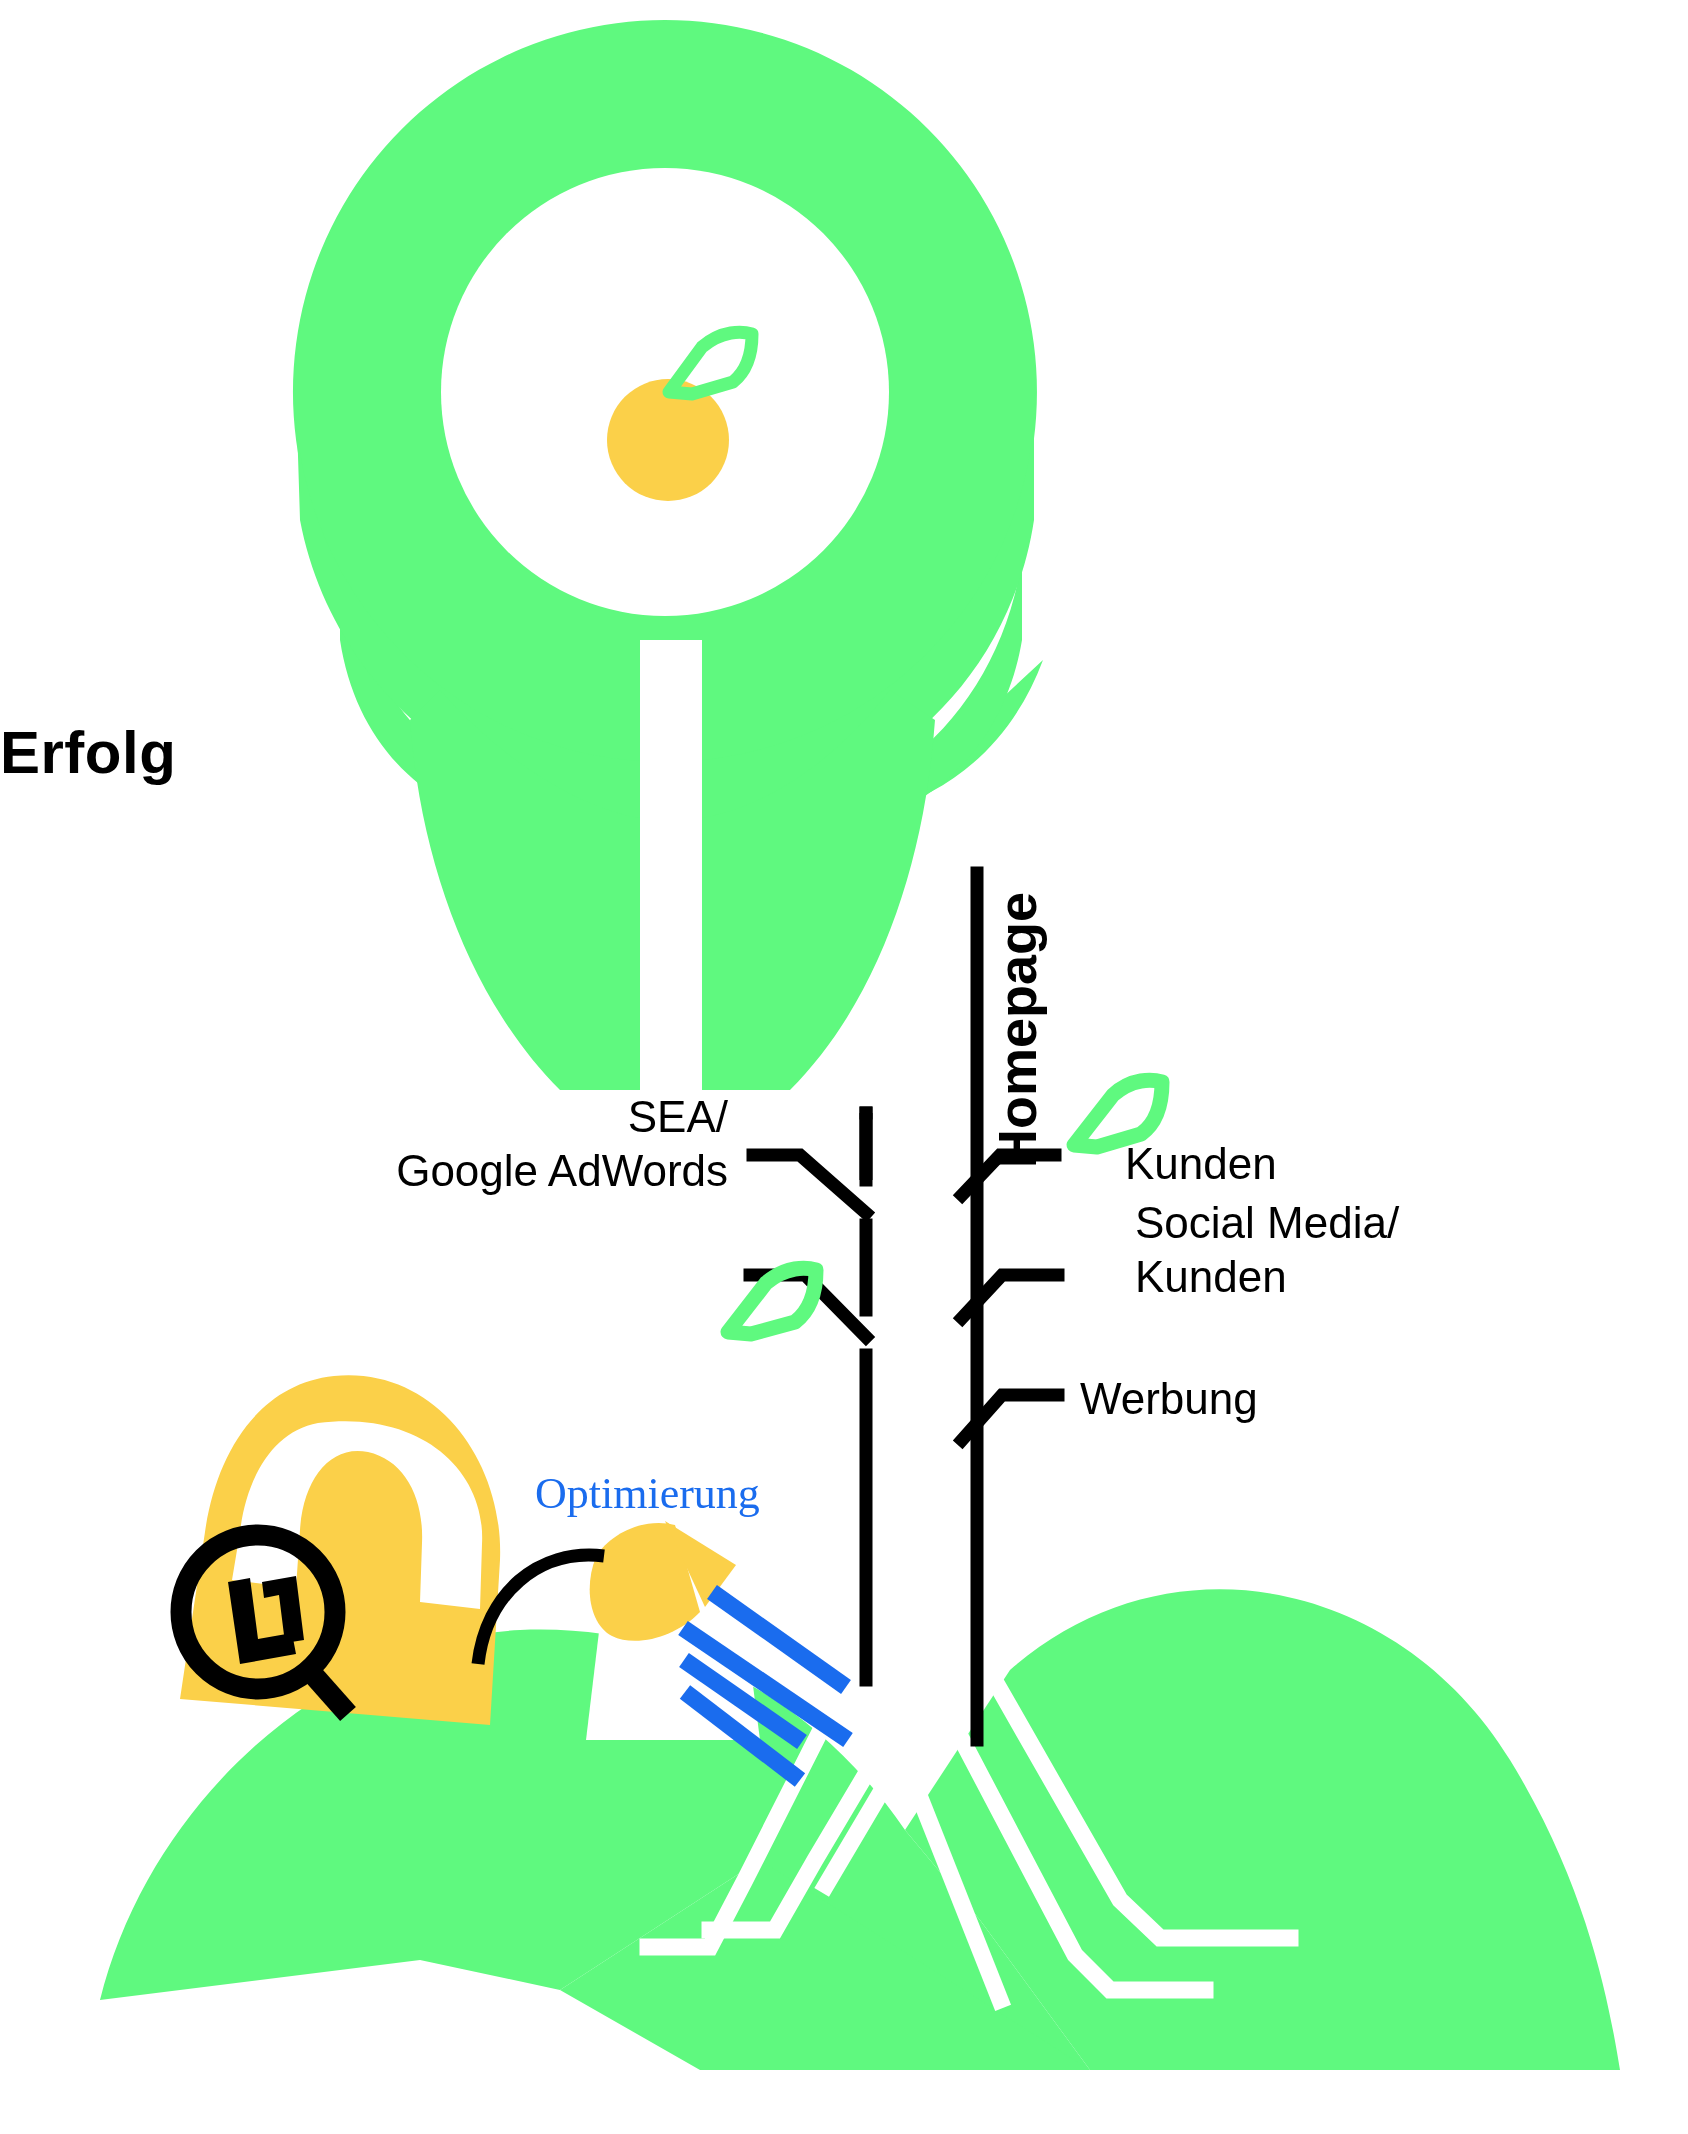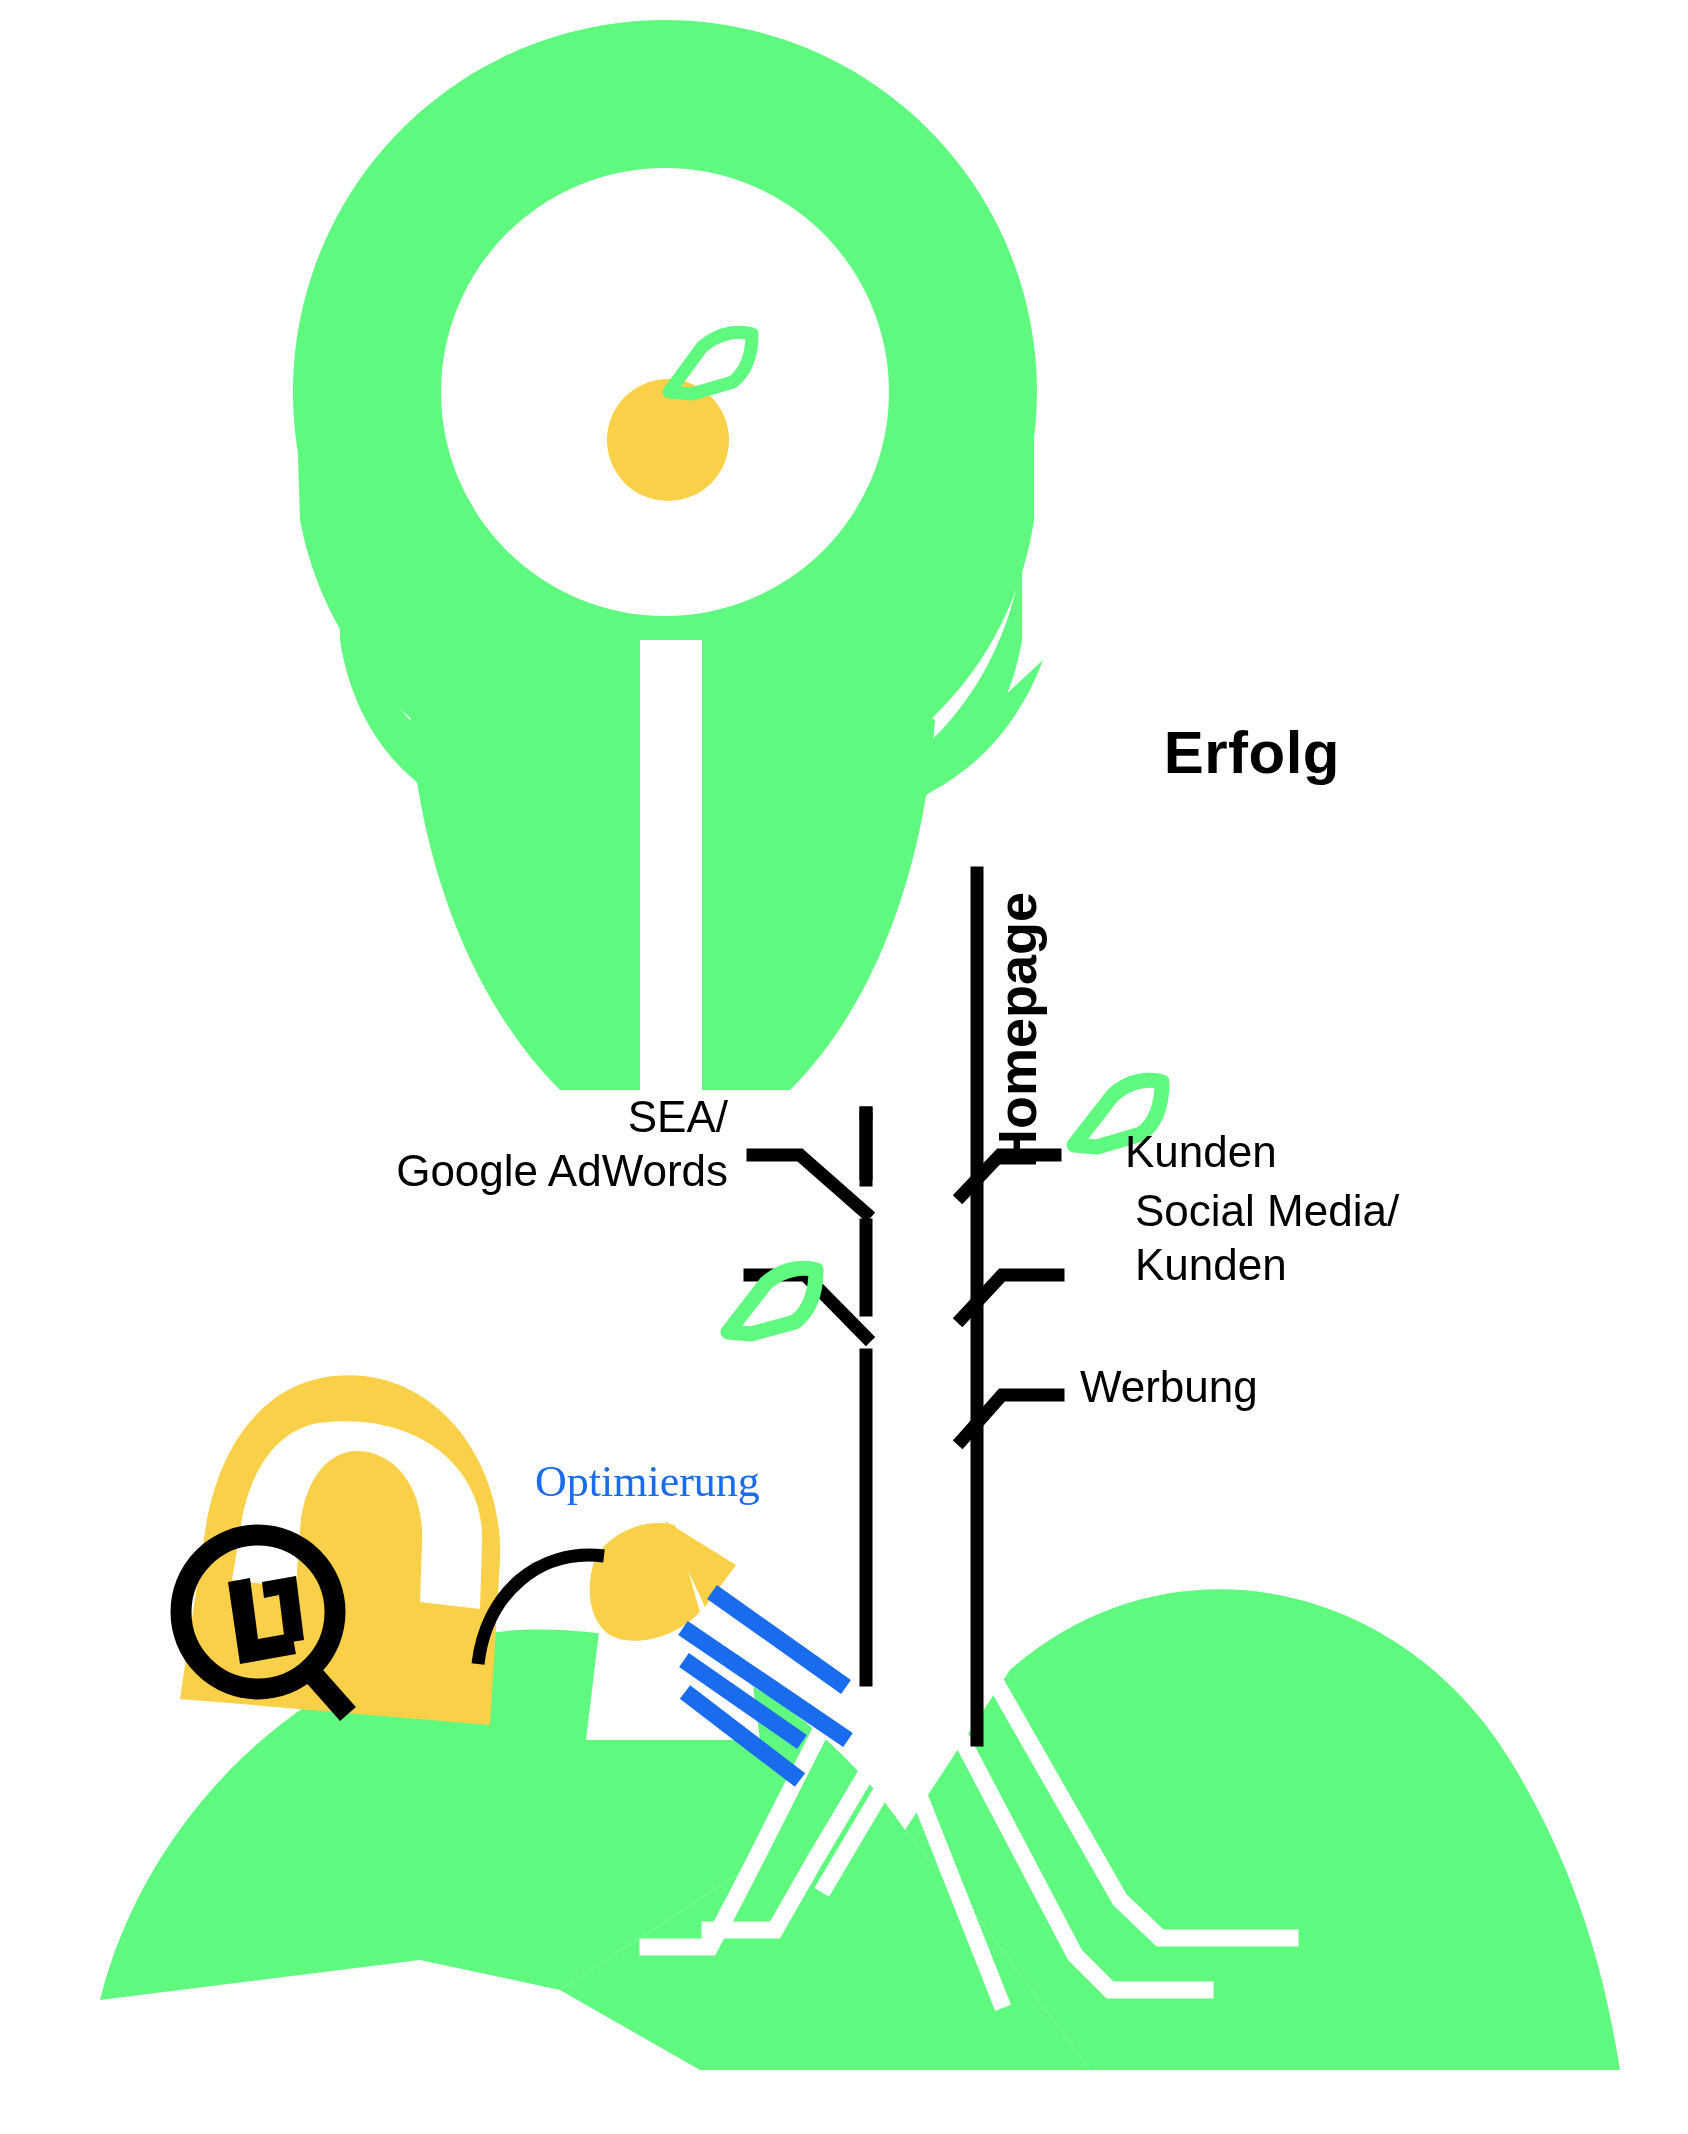--- a/index.html
+++ b/index.html
@@ -2,23 +2,23 @@
 <html><head>
 <meta charset="utf-8">
 <style>
   html,body{margin:0;padding:0;background:#ffffff;}
   body{width:1688px;height:2134px;overflow:hidden;
        font-family:"Liberation Sans","DejaVu Sans",sans-serif;}
   #stage{position:relative;width:1688px;height:2134px;background:#fff;}
   #art{position:absolute;left:0;top:0;width:1688px;height:2134px;}
   .lbl{position:absolute;color:#000;white-space:nowrap;}
   .lbl-r{text-align:right;}
-  .lbl-l{text-align:left;}
+  .lbl-l{text-align:left;margin-top:12px;}
   #erfolg{font-size:60px;font-weight:700;letter-spacing:.5px;
-          left:0;top:718px;width:1340px;text-align:right;}
+          left:0;top:718px;width:1340px;text-align:left;}
   #homepage{position:absolute;left:806px;top:1000px;width:420px;height:60px;
             transform:rotate(-90deg);transform-origin:210px 30px;
             font-size:54px;font-weight:700;text-align:center;color:#000;}
   #lab-sea  {right:960px;top:1090px;font-size:44px;line-height:54px;}
   #lab-goog {right:960px;top:1228px;font-size:44px;line-height:54px;}
   #lab-kunden{left:1125px;top:1125px;font-size:44px;line-height:54px;}
   #lab-social{left:1135px;top:1184px;font-size:44px;line-height:54px;}
   #lab-werbung{left:1080px;top:1360px;font-size:44px;line-height:54px;}
   #lab-opt{left:535px;top:1455px;font-size:44px;line-height:54px;font-family:Liberation Serif, serif;}
 </style>

